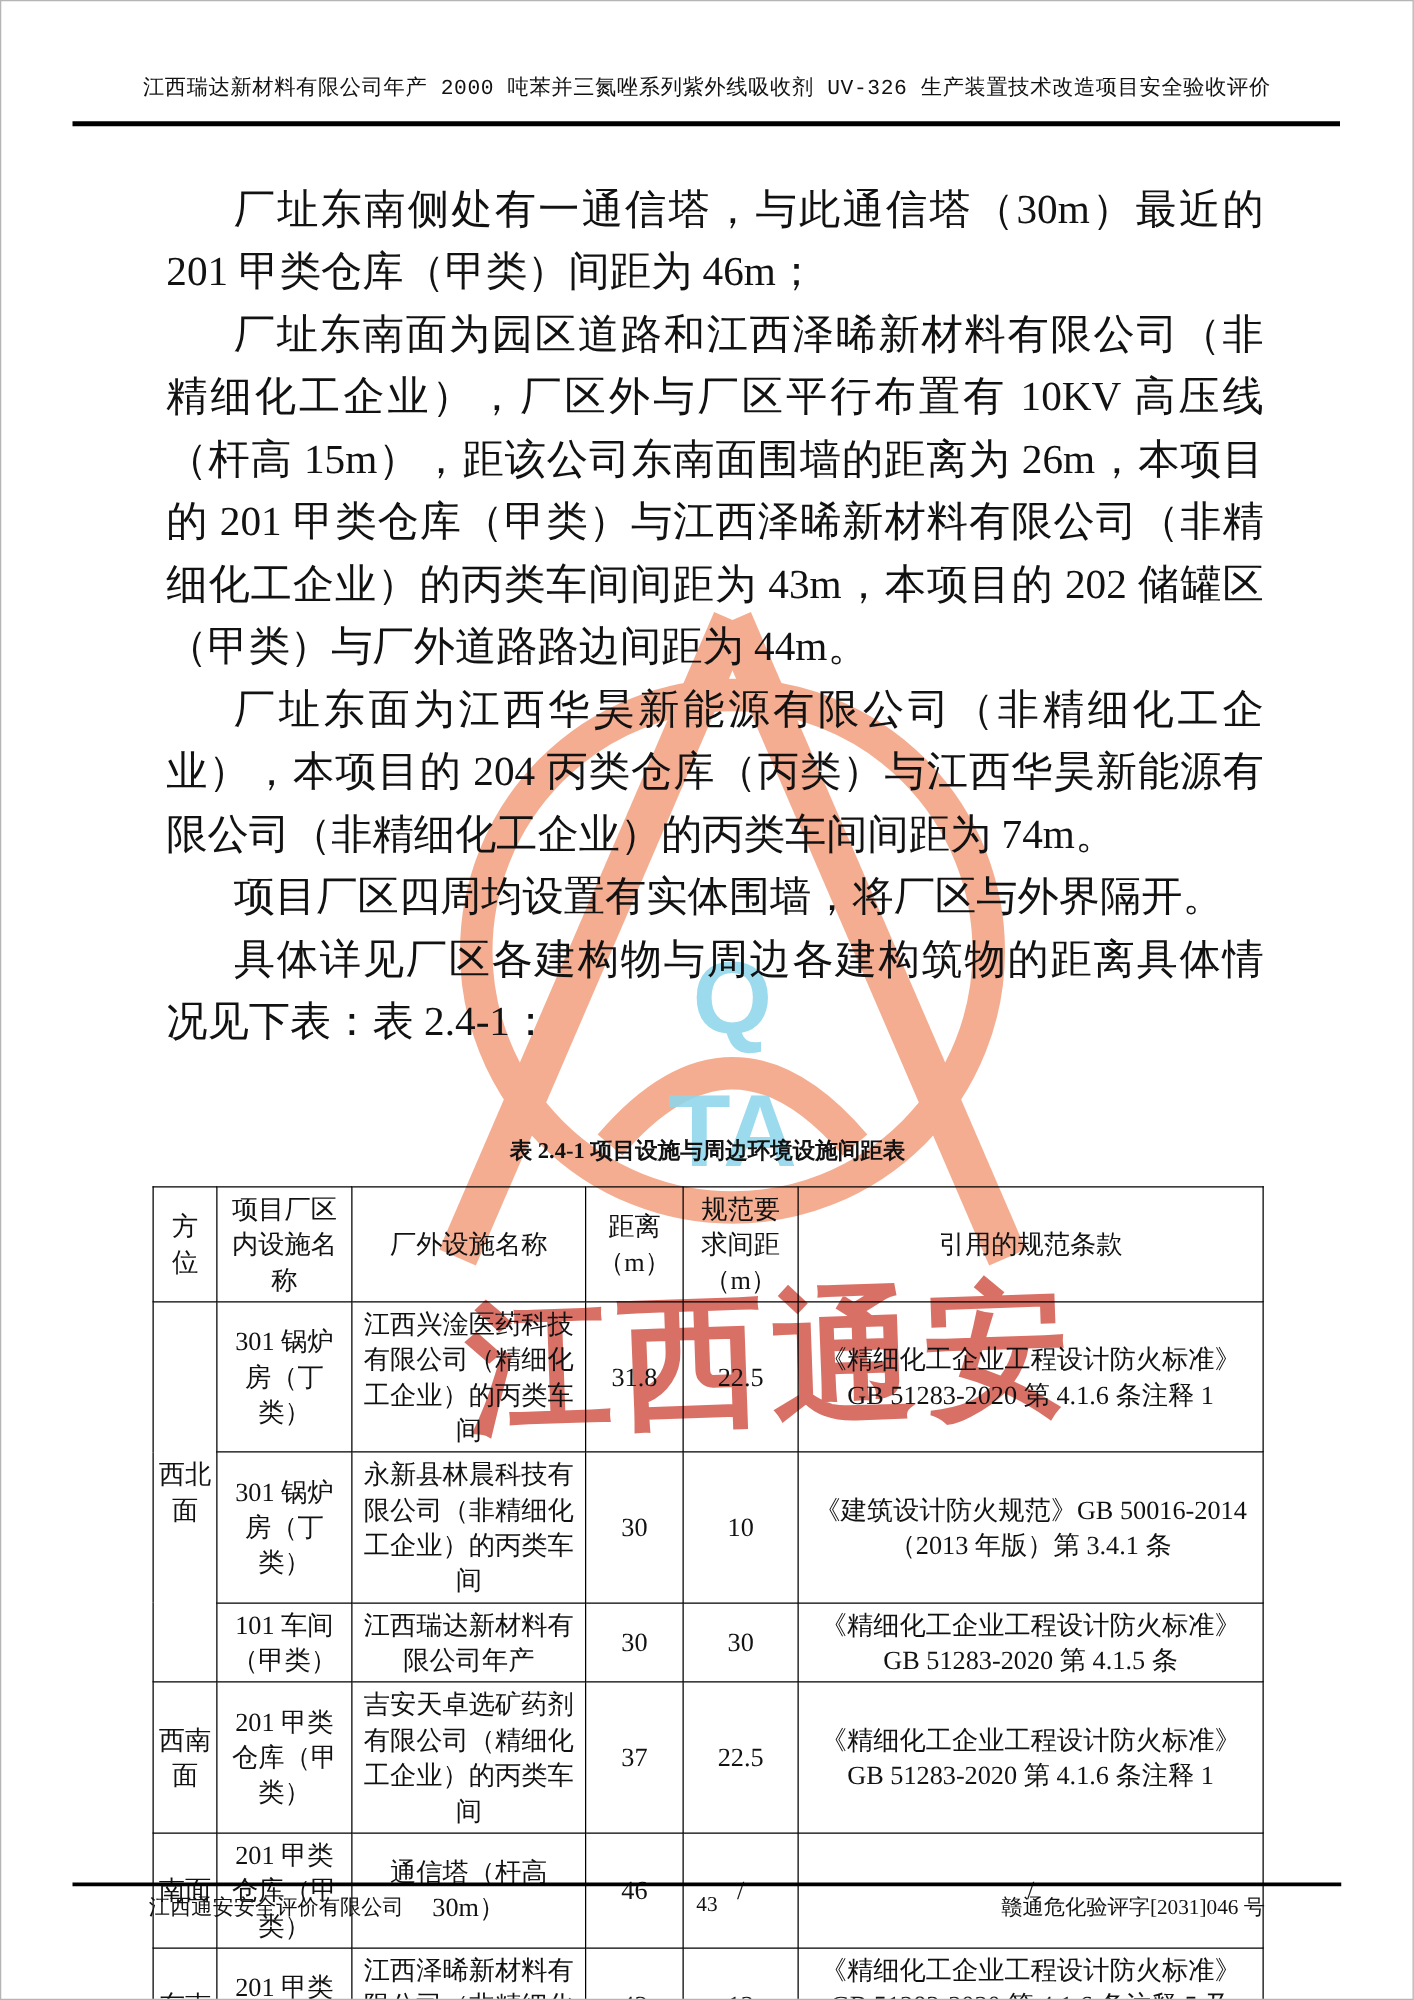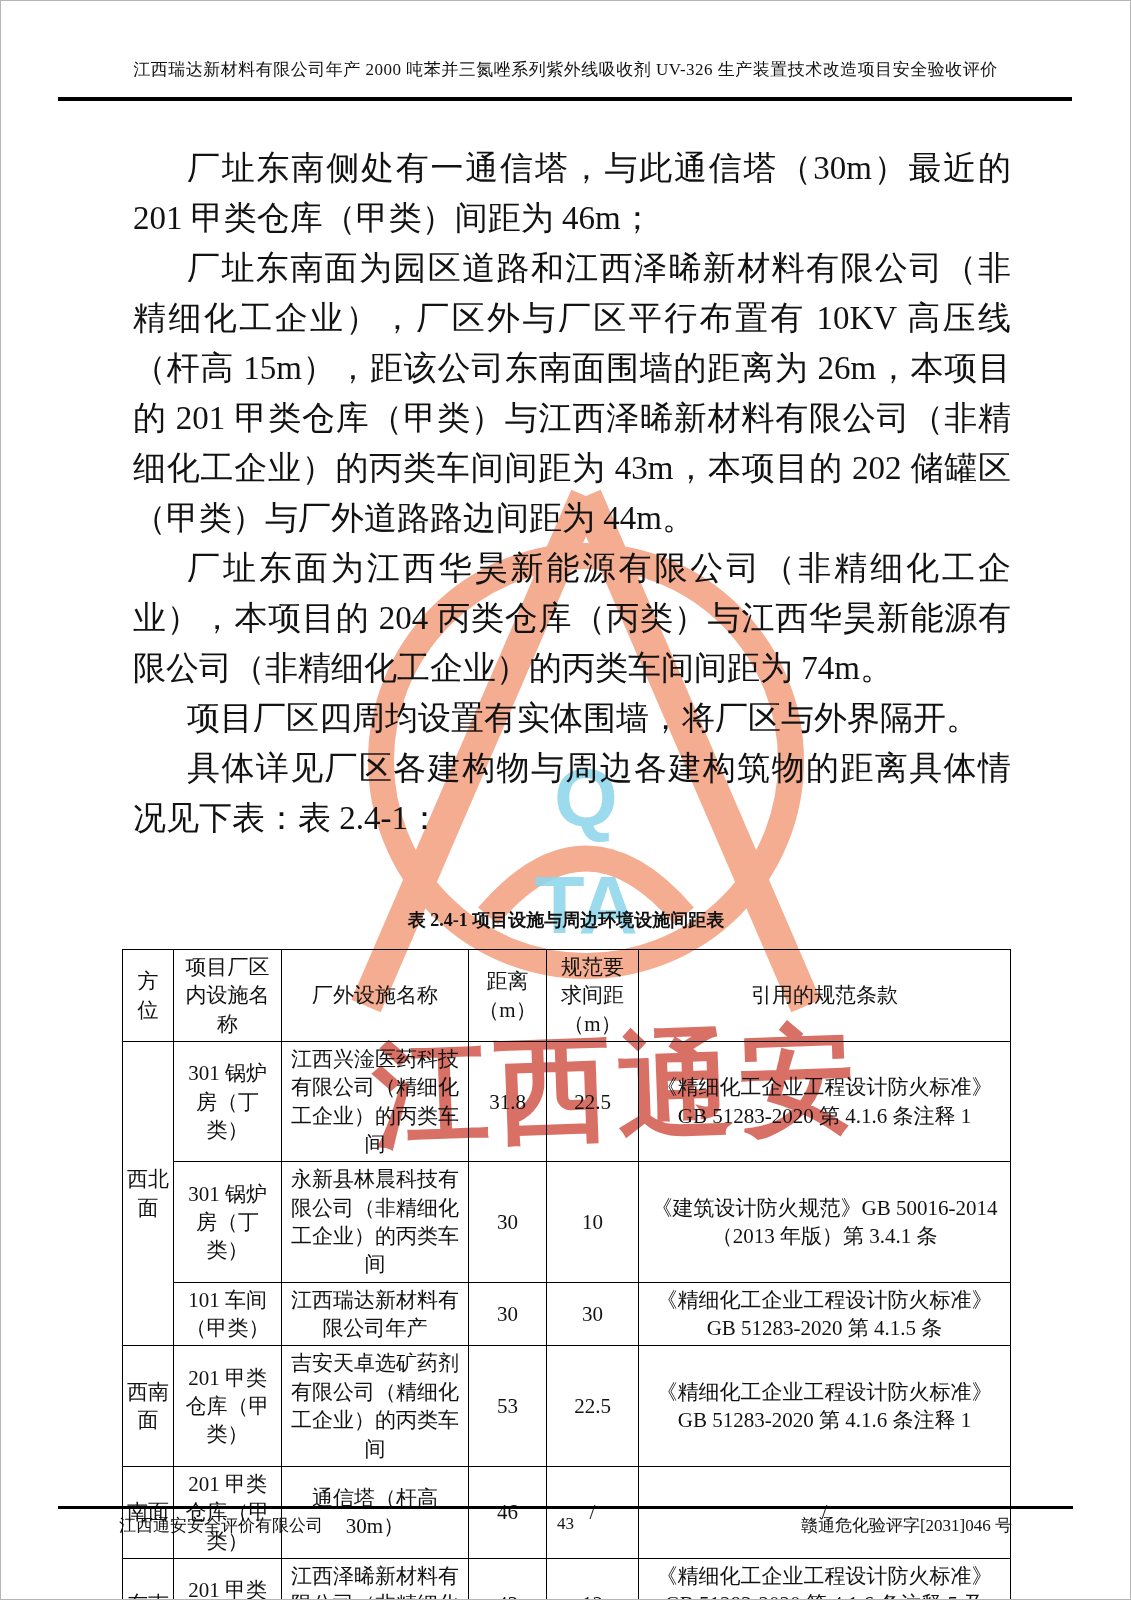--- a/index.html
+++ b/index.html
@@ -29,20 +29,21 @@
     letter-spacing:6px;
     transform:rotate(-2deg);
     mix-blend-mode:multiply;
     opacity:.72;
   }
   
   .doc-header {
     position:absolute; top:57px; left:57px; right:57px;
     text-align:center; font-size:17px; letter-spacing:.5px;
     z-index:4;
+    font-family:Liberation Mono, monospace;
   }
   .header-rule {
     position:absolute; top:96px; left:57px; right:58px; height:4px;
     background:#000; z-index:4;
   }
   
   .content {
     position:absolute; top:142px; left:132px; width:878px;
     font-size:33px; line-height:50px;
     text-align:justify; z-index:4;
@@ -149,21 +150,21 @@
         <td>101 车间（甲类）</td>
         <td>江西瑞达新材料有限公司年产</td>
         <td>30</td>
         <td>30</td>
         <td>《精细化工企业工程设计防火标准》GB 51283-2020 第 4.1.5 条</td>
       </tr>
       <tr style="height:84px;">
         <td class="dir">西南面</td>
         <td>201 甲类仓库（甲类）</td>
         <td>吉安天卓选矿药剂有限公司（精细化工企业）的丙类车间</td>
-        <td>53</td>
+        <td>37</td>
         <td>22.5</td>
         <td>《精细化工企业工程设计防火标准》GB 51283-2020 第 4.1.6 条注释 1</td>
       </tr>
       <tr style="height:80px;">
         <td class="dir">南面</td>
         <td>201 甲类仓库（甲类）</td>
         <td>通信塔（杆高 30m）</td>
         <td>46</td>
         <td>/</td>
         <td>/</td>

